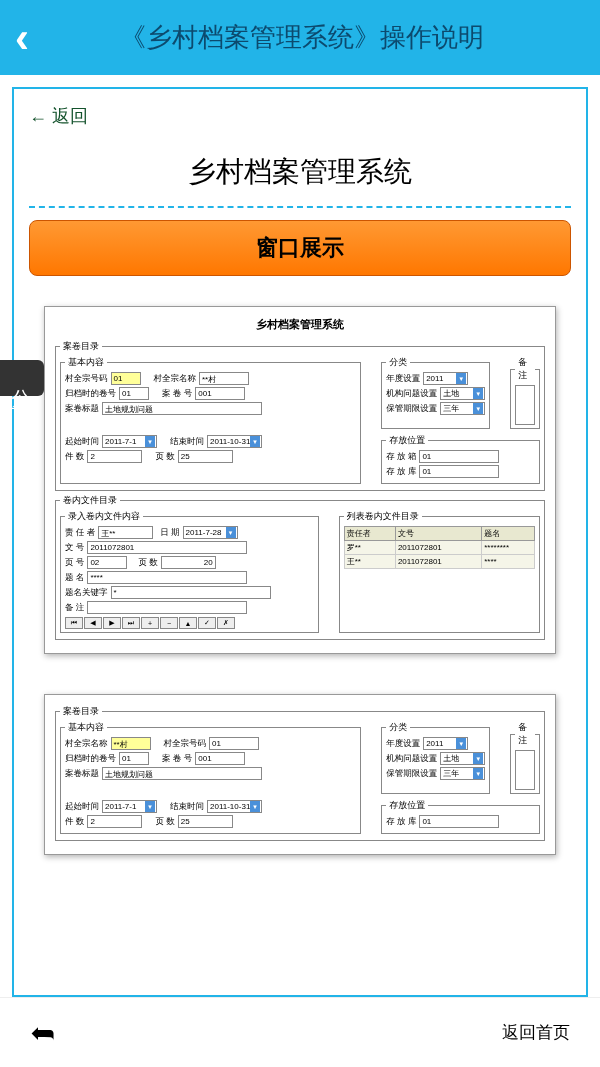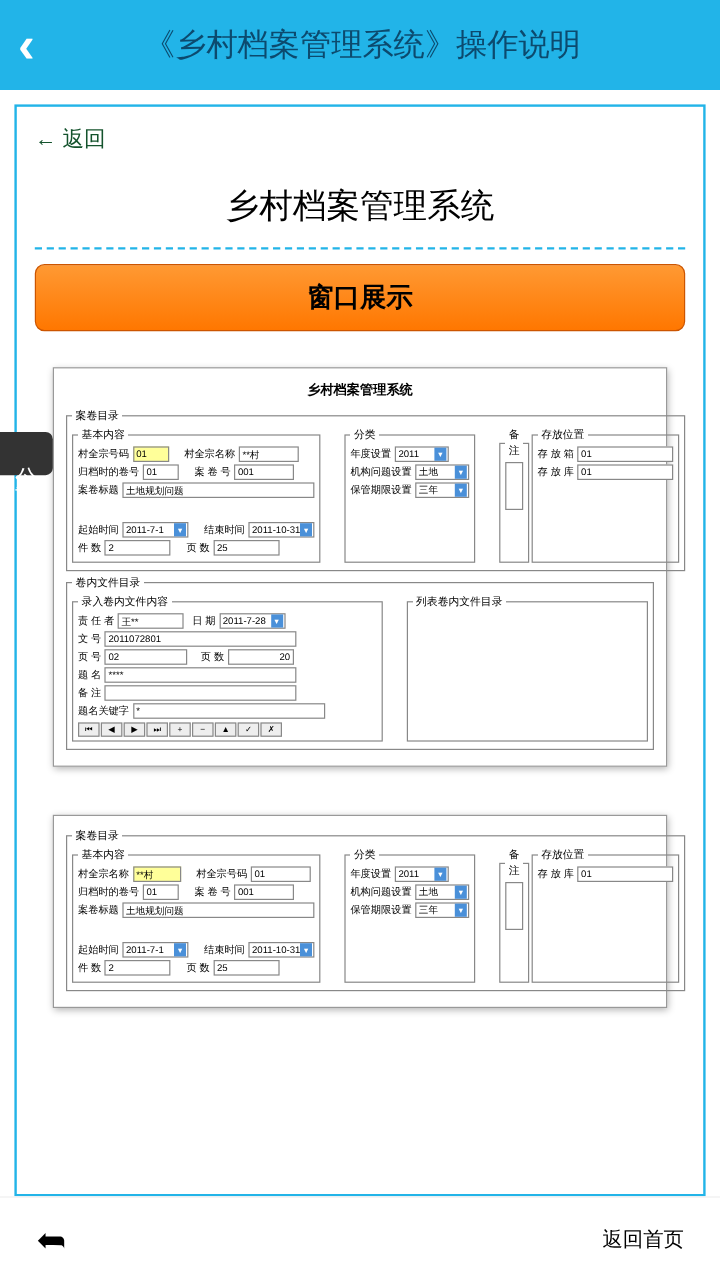--- a/index.html
+++ b/index.html
@@ -11,21 +11,21 @@
 .back-link { color: #14532d; font-size: 18px; cursor: pointer; }
 .page-title { text-align: center; font-size: 28px; font-weight: normal; margin: 25px 0 15px; }
 .divider { border-top: 2px dashed #22b4e8; margin-bottom: 12px; }
 .orange-banner { background: linear-gradient(#ff9933, #ff7700); border: 1px solid #cc5500; border-radius: 8px; text-align: center; padding: 12px; color: #000; font-size: 22px; font-weight: bold; margin-bottom: 30px; }
 .share-tab { position: absolute; left: -2px; top: 360px; background: #333; color: #fff; padding: 14px 10px; font-size: 19px; writing-mode: vertical-rl; text-orientation: upright; border-radius: 0 6px 6px 0; cursor: pointer; letter-spacing: 4px; }
 .form-card { background: #fff; border: 1px solid #999; box-shadow: 1px 2px 6px rgba(0,0,0,0.3); margin: 0 15px 40px 15px; padding: 10px; font-size: 9px; }
 .form-title { text-align: center; font-weight: bold; font-size: 11px; margin-bottom: 8px; }
 fieldset { border: 1px solid #888; padding: 3px 4px; margin-bottom: 3px; }
 legend { font-size: 9px; padding: 0 3px; }
 .row { display: flex; gap: 20px; }
-.col { display: flex; flex-direction: row; gap: 2px; }
+.col { display: flex; flex-direction: column; gap: 2px; }
 .field { display: flex; align-items: center; gap: 3px; margin-bottom: 2px; }
 .lbl { font-size: 8.5px; white-space: nowrap; }
 .inp { border: 1px solid #888; font-size: 8px; padding: 1px 2px; background: #fff; height: 13px; }
 .inp-yellow { background: #ffff99; }
 .sel { border: 1px solid #888; font-size: 8px; height: 13px; background: #fff; position: relative; display: inline-flex; align-items: center; padding: 0 2px; }
 .sel::after { content: "▾"; position: absolute; right: 1px; top: 0; background: #4a90d9; color: #fff; width: 10px; height: 100%; display: flex; align-items: center; justify-content: center; font-size: 7px; }
 .tbl { width: 100%; font-size: 8px; border-collapse: collapse; }
 .tbl th { background: #e8e8d0; border: 1px solid #999; padding: 1px 2px; text-align: left; font-weight: normal; }
 .tbl td { border: 1px solid #ccc; padding: 1px 2px; background: #f5f5e8; }
 .nav-btns { display: flex; gap: 1px; margin-top: 3px; }
@@ -134,50 +134,69 @@
               <span class="inp" style="width:55px">王**</span>
               <span class="lbl" style="margin-left:4px">日      期</span>
               <span class="sel" style="width:55px">2011-7-28</span>
             </div>
           <div class="field">
               <span class="lbl">文      号</span>
               <span class="inp" style="width:160px">2011072801</span>
             </div>
           <div class="field">
               <span class="lbl">页      号</span>
-              <span class="inp" style="width:69px">02</span>
+              <span class="inp" style="width:40px">02</span>
               <span class="lbl" style="margin-left:8px">页      数</span>
               <span class="inp" style="width:55px;text-align:right">20</span>
             </div>
           <div class="field">
               <span class="lbl">题      名</span>
               <span class="inp" style="width:160px">****</span>
             </div>
           <div class="field">
+              <span class="lbl">题名关键字</span>
+              <span class="inp" style="width:160px">*</span>
+            </div>
+          <div class="field">
               <span class="lbl">备      注</span>
               <span class="inp" style="width:160px"></span>
-            </div>
-          <div class="field">
-              <span class="lbl">题名关键字</span>
-              <span class="inp" style="width:160px">*</span>
             </div>
           <div class="nav-btns">
             <span class="nav-btn">⏮</span>
             <span class="nav-btn">◀</span>
             <span class="nav-btn">▶</span>
             <span class="nav-btn">⏭</span>
             <span class="nav-btn">+</span>
             <span class="nav-btn">−</span>
             <span class="nav-btn">▲</span>
             <span class="nav-btn">✓</span>
             <span class="nav-btn">✗</span>
           </div>
         </fieldset>
         <fieldset style="flex:1">
           <legend>列表卷内文件目录</legend>
+          <table class="tbl">
+            <tbody>
+                <tr>
+                  <th>责任者</th>
+                  <th>文号</th>
+                  <th>题名</th>
+                </tr>
+            <tr>
+                  <td>罗**</td>
+                  <td>2011072801</td>
+                  <td>********</td>
+                </tr>
+            <tr>
+                  <td>王**</td>
+                  <td>2011072801</td>
+                  <td>****</td>
+                </tr>
+          </tbody>
+            </table>
         </fieldset>
       </div>
     </fieldset>
   </div>
 
   <div class="form-card">
     <fieldset>
       <legend>案卷目录</legend>
       <div class="row">
         <fieldset style="flex:2.2">

